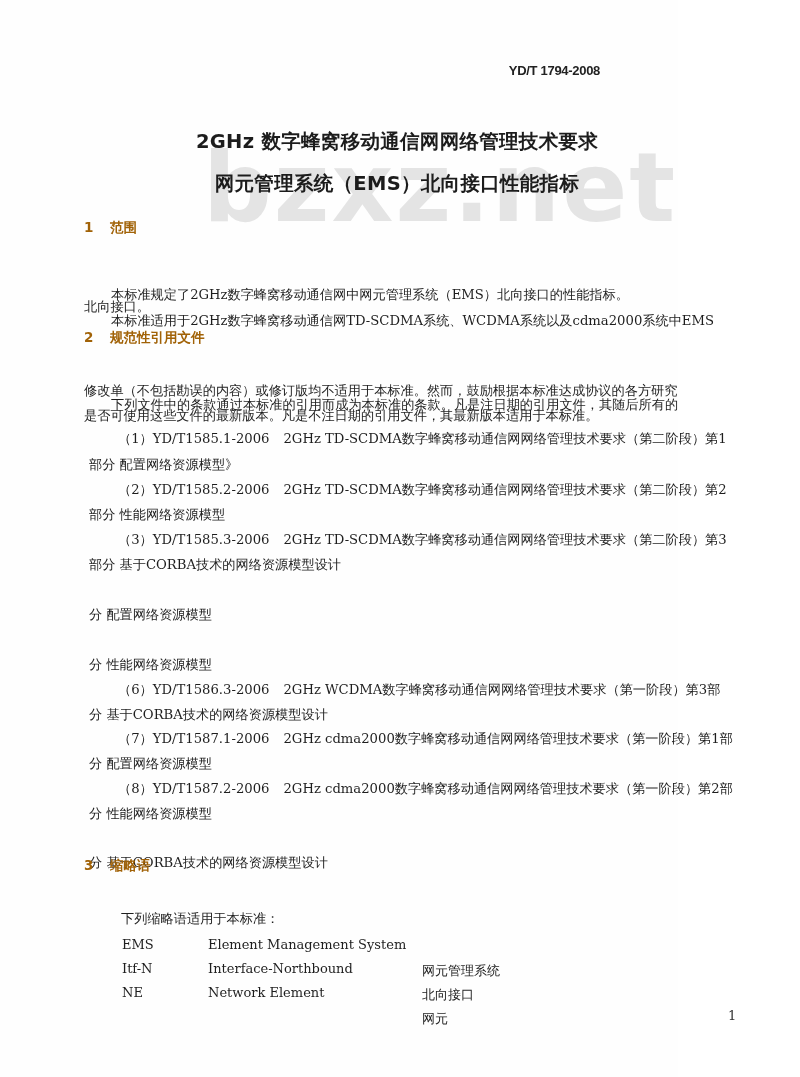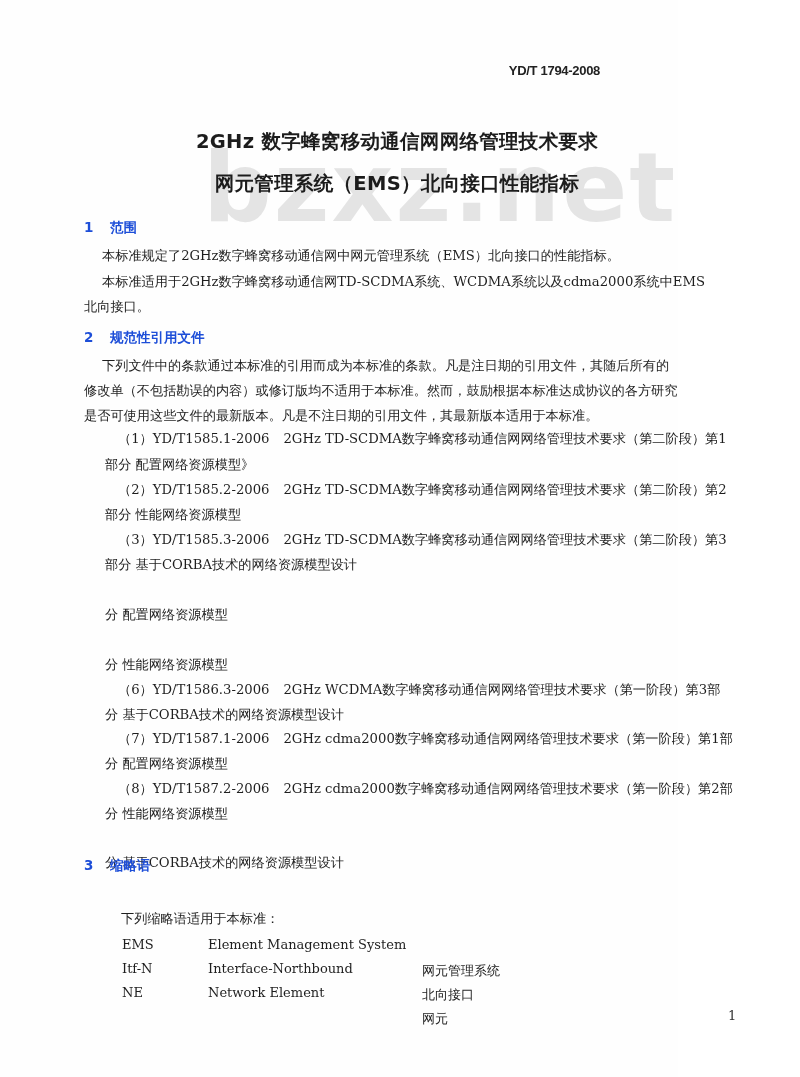--- a/index.html
+++ b/index.html
@@ -7,26 +7,26 @@
          font-family: "DejaVu Serif", "Liberation Serif", serif; }
   .page { position: absolute; left: 0; top: 0; width: 678px; height: 1077px; background: #fefefe; }
   .std-code { position: absolute; right: 78px; top: 63px; font-family: "Liberation Sans", "DejaVu Sans", sans-serif;
               font-weight: bold; font-size: 13px; letter-spacing: -0.3px; color: #222; }
   .watermark { position: absolute; left: 203px; top: 140px; font-family: "DejaVu Sans", "Liberation Sans", sans-serif;
                font-weight: bold; font-size: 96px; color: #e4e4e4; letter-spacing: 2px; line-height: 1; z-index: 0; }
   .title { position: absolute; left: 0; width: 800px; text-align: center; font-family: "DejaVu Sans", sans-serif;
            font-weight: bold; font-size: 19.5px; color: #1c1c1c; z-index: 1; letter-spacing: 0.3px; }
   .title.l1 { top: 128px; left: -3px; }
   .title.l2 { top: 170px; left: -3px; }
-  .h { position: absolute; left: 84px; font-family: "DejaVu Sans", sans-serif; font-weight: bold; font-size: 13.5px; color: #1d4ed8; }
+  .h { position: absolute; left: 84px; font-family: "DejaVu Sans", sans-serif; font-weight: bold; font-size: 13.5px; color: #a16207; }
   .h .num { display: inline-block; width: 26px; }
   .p { position: absolute; font-size: 13.2px; color: #1e1e1e; white-space: nowrap; line-height: 1; }
-  .ind { left: 102px; }
+  .ind { left: 111px; margin-top: 39px; }
   .noind { left: 84px; }
-  .ref-tail { left: 89px; margin-left: 16px; }
+  .ref-tail { left: 89px; }
   .abbr-row { position: absolute; left: 122px; font-size: 13px; color: #1e1e1e; white-space: nowrap; }
   .abbr-row .a { position: absolute; left: 0; }
   .abbr-row .e { position: absolute; left: 86px; }
   .abbr-row .c { position: absolute; left: 300px; margin-top: 25px; }
   .page-num { position: absolute; left: 728px; top: 1008px; font-size: 13px; color: #333; }
   .gap { display: inline-block; width: 14px; }
 </style>
 </head>
 <body>
 

